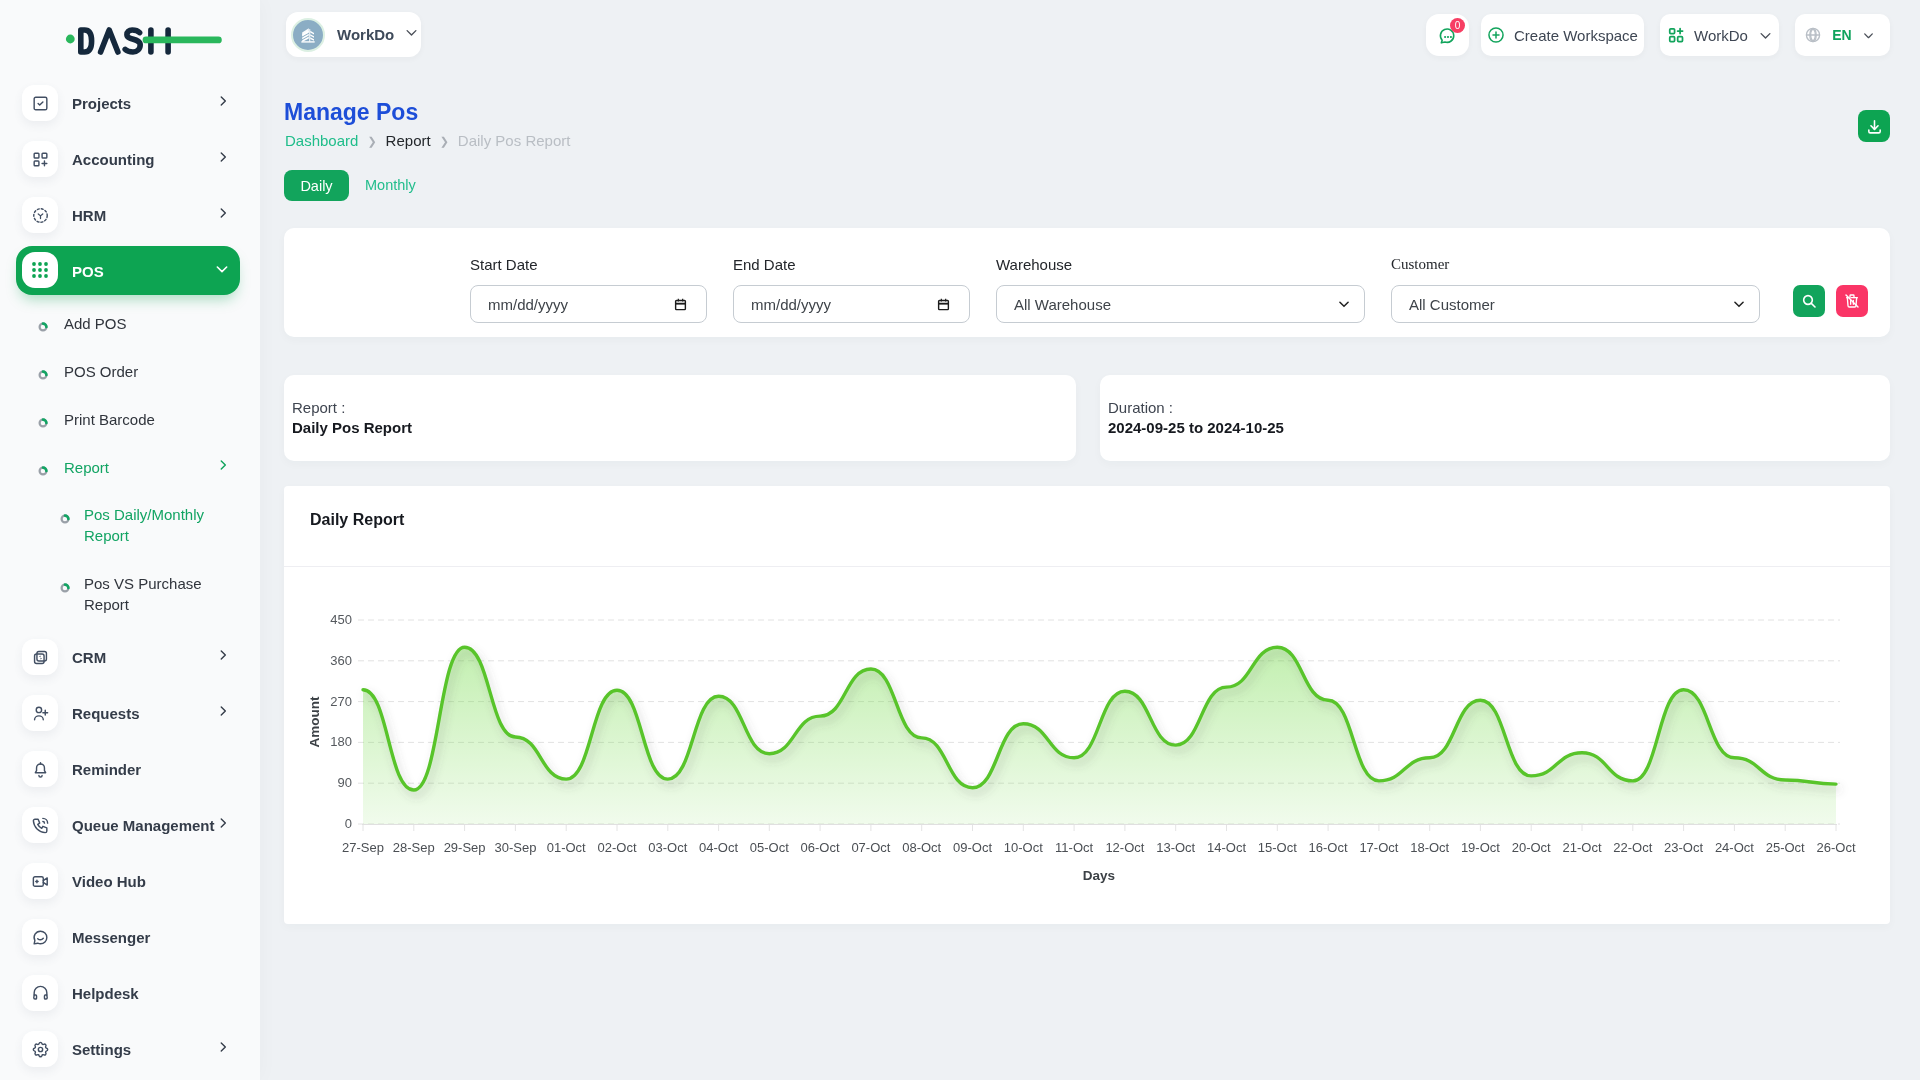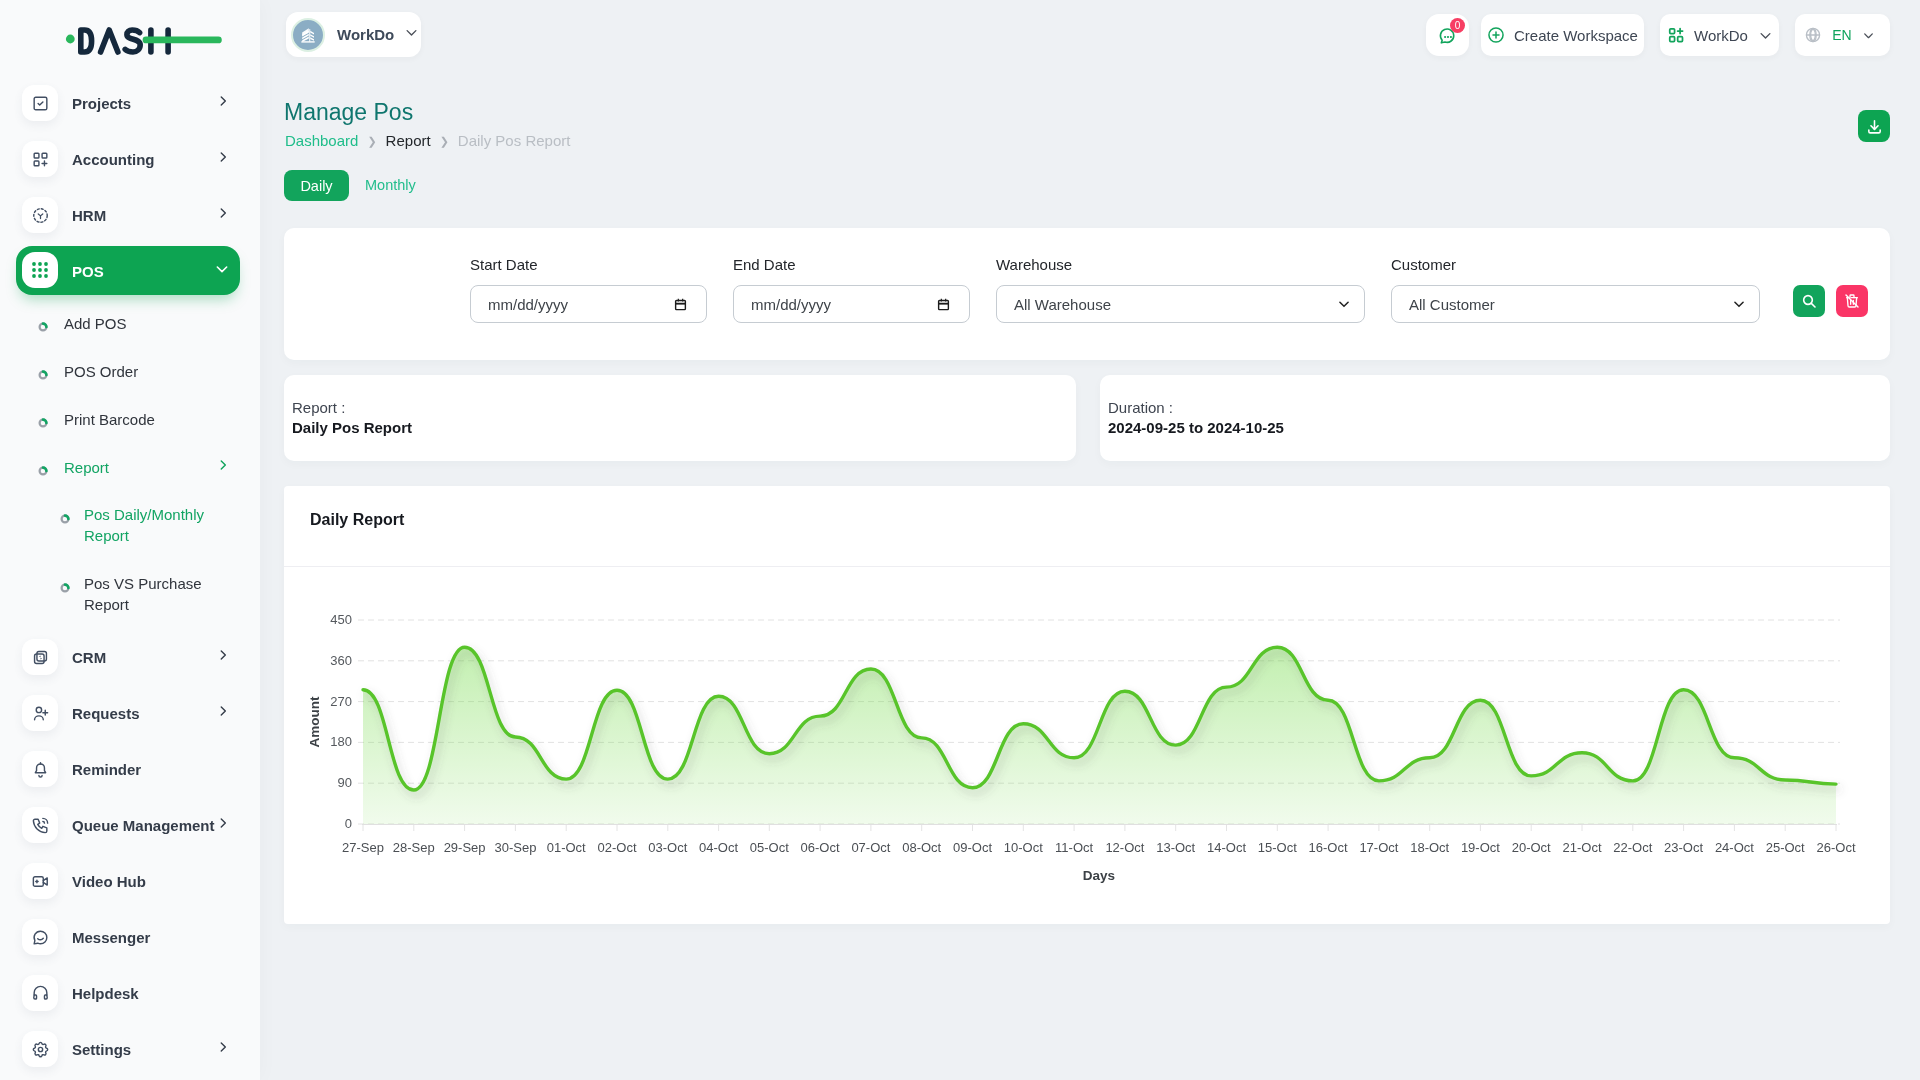--- a/index.html
+++ b/index.html
@@ -31,31 +31,31 @@
 .wpill { left:286px; top:12px; width:135px; height:45px; }
 .wpill .av { width:34px; height:34px; border-radius:50%; background:#8badc4; margin-left:5px; border:2px solid #dcf0e3; display:flex; align-items:center; justify-content:center; }
 .wpill .t { font-size:15px; font-weight:700; color:#3e4a5a; margin-left:12px; }
 .wpill .c { margin-left:10px; color:#555; }
 .chatbtn { left:1426px; top:14px; width:43px; height:42px; border-radius:13px; justify-content:center; }
 .badge { position:absolute; right:4px; top:4px; width:15px; height:15px; background:#f73e63; color:#fff; border-radius:50%; font-size:10px; display:flex; align-items:center; justify-content:center; }
 .cwbtn { left:1481px; top:14px; width:163px; height:42px; justify-content:center; border-radius:10px; font-size:15px; color:#3e4653; }
 .cwbtn svg { margin-right:9px; }
 .wdbtn { left:1660px; top:14px; width:119px; height:42px; justify-content:center; border-radius:10px; font-size:15px; color:#3e4653; }
 .enbtn { left:1795px; top:14px; width:95px; height:42px; padding:0 15px 0 9px; justify-content:space-between; border-radius:10px; font-size:14px; }
-.enbtn .en { color:#0fa35c; font-weight:400; }
-
-.h1 { position:absolute; left:284px; top:99px; font-size:23px; font-weight:400; color:#0f766e; }
+.enbtn .en { color:#0fa35c; font-weight:700; }
+
+.h1 { position:absolute; left:284px; top:99px; font-size:23px; font-weight:700; color:#1d4ed8; }
 .crumbs { position:absolute; left:285px; top:132px; font-size:15px; color:#b9bec4; }
 .crumbs .g { color:#1fbd8a; }
 .crumbs .d { color:#23272b; }
 .crumbs .sep { color:#a9aeb5; font-size:11px; margin:0 9px; position:relative; top:-1px; }
 .dlbtn { position:absolute; left:1858px; top:110px; width:32px; height:32px; background:#0da452; border-radius:8px; display:flex; align-items:center; justify-content:center; }
 .tab1 { position:absolute; left:284px; top:170px; width:65px; height:31px; background:#12a45c; color:#fff; border-radius:8px; font-size:14.5px; display:flex; align-items:center; justify-content:center; }
 .tab2 { position:absolute; left:365px; top:177px; font-size:14.5px; color:#22bd8c; }
-.fcard { position:absolute; left:284px; top:228px; width:1606px; height:132px; background:#fff; border-radius:10px; box-shadow:0 3px 10px rgba(40,50,60,0.03); }
+.fcard { position:absolute; left:284px; top:228px; width:1606px; height:109px; background:#fff; border-radius:10px; box-shadow:0 3px 10px rgba(40,50,60,0.03); }
 .flabel { position:absolute; top:28px; font-size:15px; color:#23262b; }
 .finput { position:absolute; top:57px; height:38px; border:1px solid #c6ccd2; border-radius:8px; background:#fff; font-size:15px; color:#3f444a; display:flex; align-items:center; padding:3px 17px; }
 .fbtn { position:absolute; top:57px; width:32px; height:32px; border-radius:7px; display:flex; align-items:center; justify-content:center; }
 .icard { position:absolute; top:375px; height:86px; background:#fff; border-radius:10px; box-shadow:0 3px 10px rgba(40,50,60,0.03); padding:24px 8px 0; font-size:15px; color:#3f4550; }
 .icard b { display:block; margin-top:3px; color:#16191f; font-size:15px; }
 .ccard { position:absolute; left:284px; top:486px; width:1606px; height:438px; background:#fff; border-radius:4px; box-shadow:0 3px 10px rgba(40,50,60,0.03); }
 .ccard .chead { height:81px; border-bottom:1px solid #eeeef2; }
 .ccard .ctitle { position:absolute; left:26px; top:25px; font-size:16px; font-weight:700; color:#16191f; }
 </style>
 </head>
@@ -337,21 +337,21 @@
       <path d="M12 4v12"></path>
     </svg>
 </div>
 <div class="tab1">Daily</div>
 <div class="tab2">Monthly</div>
 
 <div class="fcard">
   <div class="flabel" style="left:186px;">Start Date</div>
   <div class="flabel" style="left:449px;">End Date</div>
   <div class="flabel" style="left:712px;text-align:right;">Warehouse</div>
-  <div class="flabel" style="left:1107px;">Customer</div>
+  <div class="flabel" style="left:1107px;font-family:Liberation Serif, serif;">Customer</div>
   <div class="finput" style="left:186px; width:237px;">mm/dd/yyyy
     <svg style="position:absolute; right:19px;" width="13" height="13" viewBox="0 0 24 24" fill="none" stroke="#1c1c1c" stroke-width="2.6">
         <rect x="3" y="4.5" width="18" height="17" rx="1.5"></rect>
         <path d="M3 10.5h18" stroke-width="3.4"></path>
         <path d="M8 1.5v5M16 1.5v5" stroke-width="2.2"></path>
       </svg>
   </div>
   <div class="finput" style="left:449px; width:237px;">mm/dd/yyyy
     <svg style="position:absolute; right:19px;" width="13" height="13" viewBox="0 0 24 24" fill="none" stroke="#1c1c1c" stroke-width="2.6">
         <rect x="3" y="4.5" width="18" height="17" rx="1.5"></rect>

